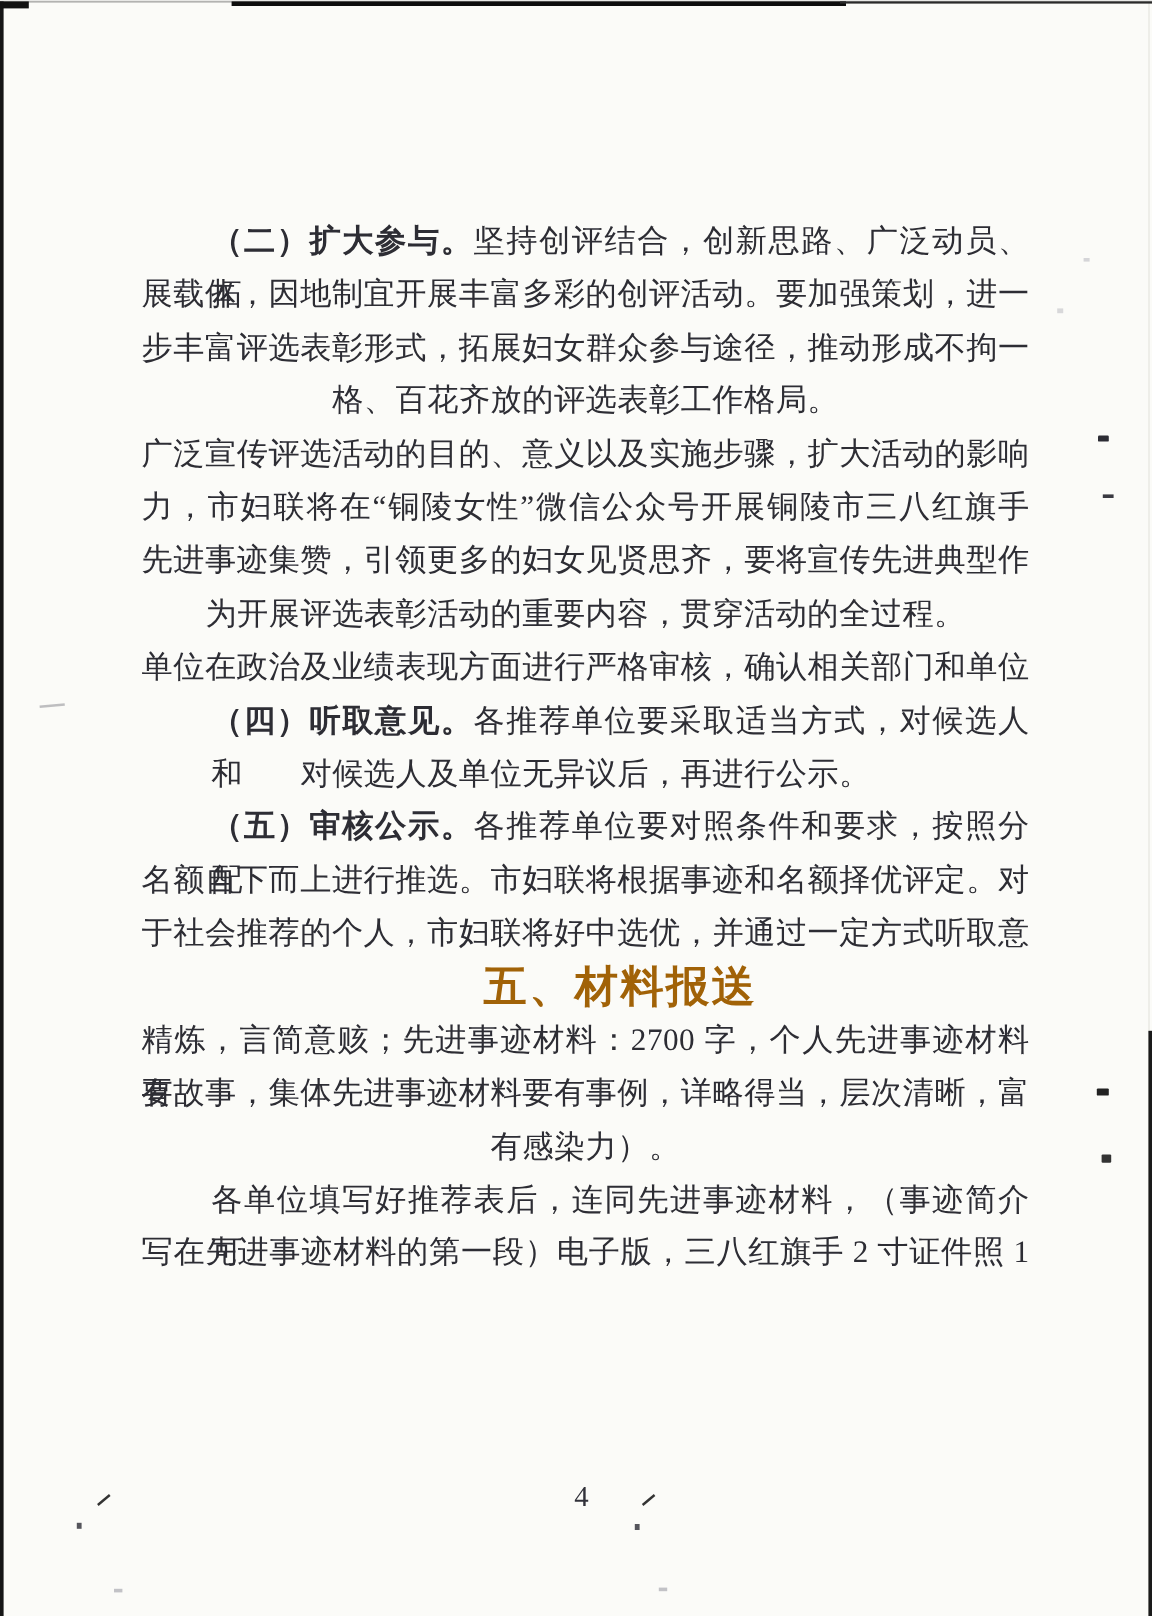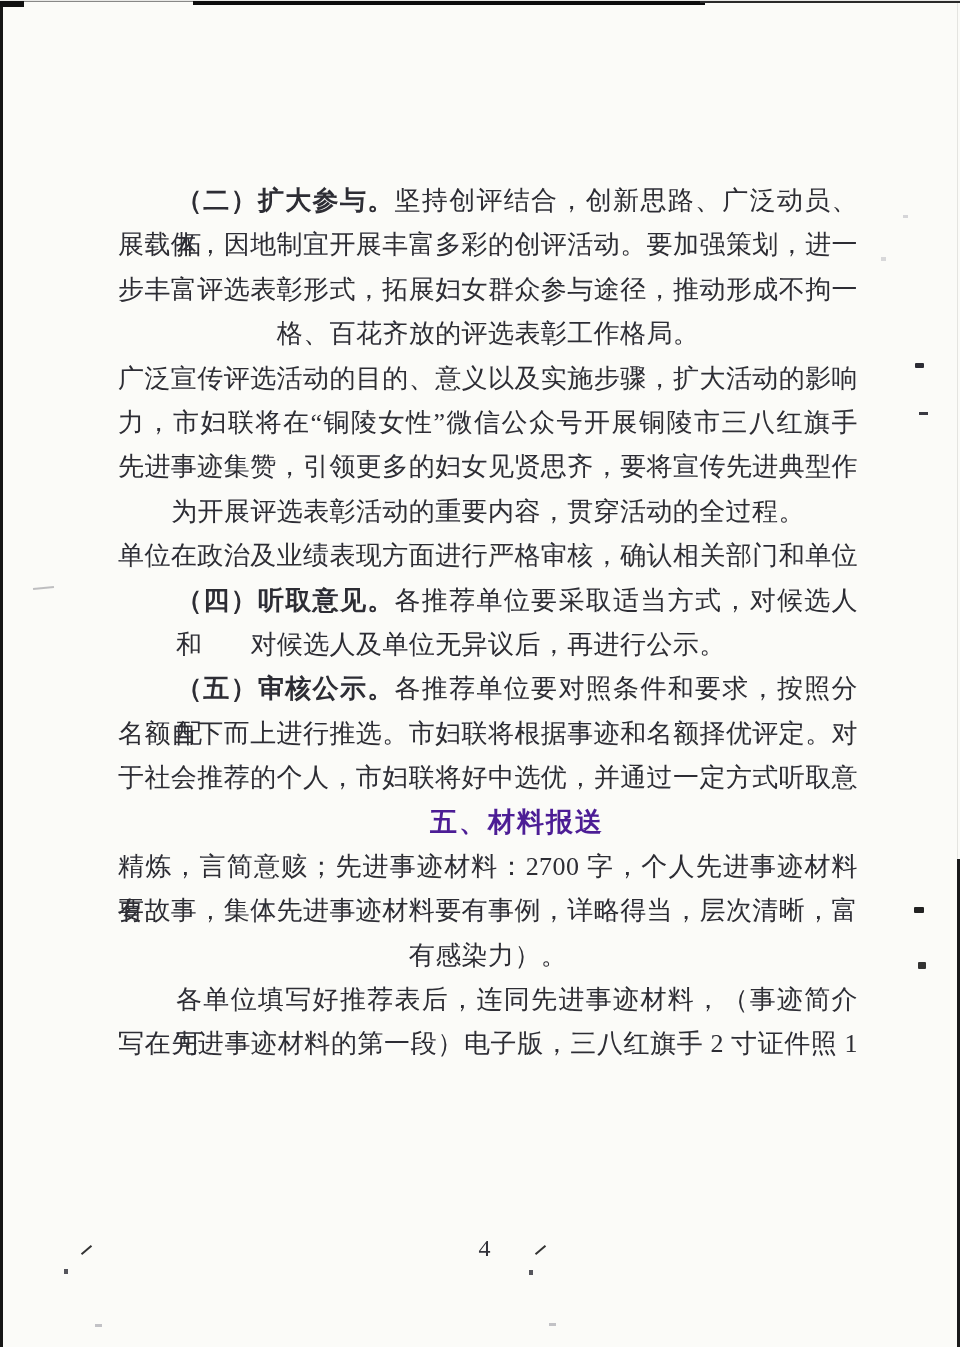--- a/index.html
+++ b/index.html
@@ -28,23 +28,23 @@
   .line.just{
     text-align:justify;
     text-align-last:justify;
     white-space:normal;
   }
   .line.indent{ padding-left:58px; }
   .line .lead{ font-weight:bold; }
   .line.heading{
     font-family:"Liberation Sans", sans-serif;
     font-weight:bold;
-    font-size:27px;
+    font-size:36px;
     letter-spacing:2px;
-    color:#4c1d95;
+    color:#a16207;
   }
   .page-number{
     position:absolute;
     left:9px;right:0;top:1234px;
     text-align:center;
     font-size:24px;
     color:#32323a;
   }
   
   .art{position:absolute;}

